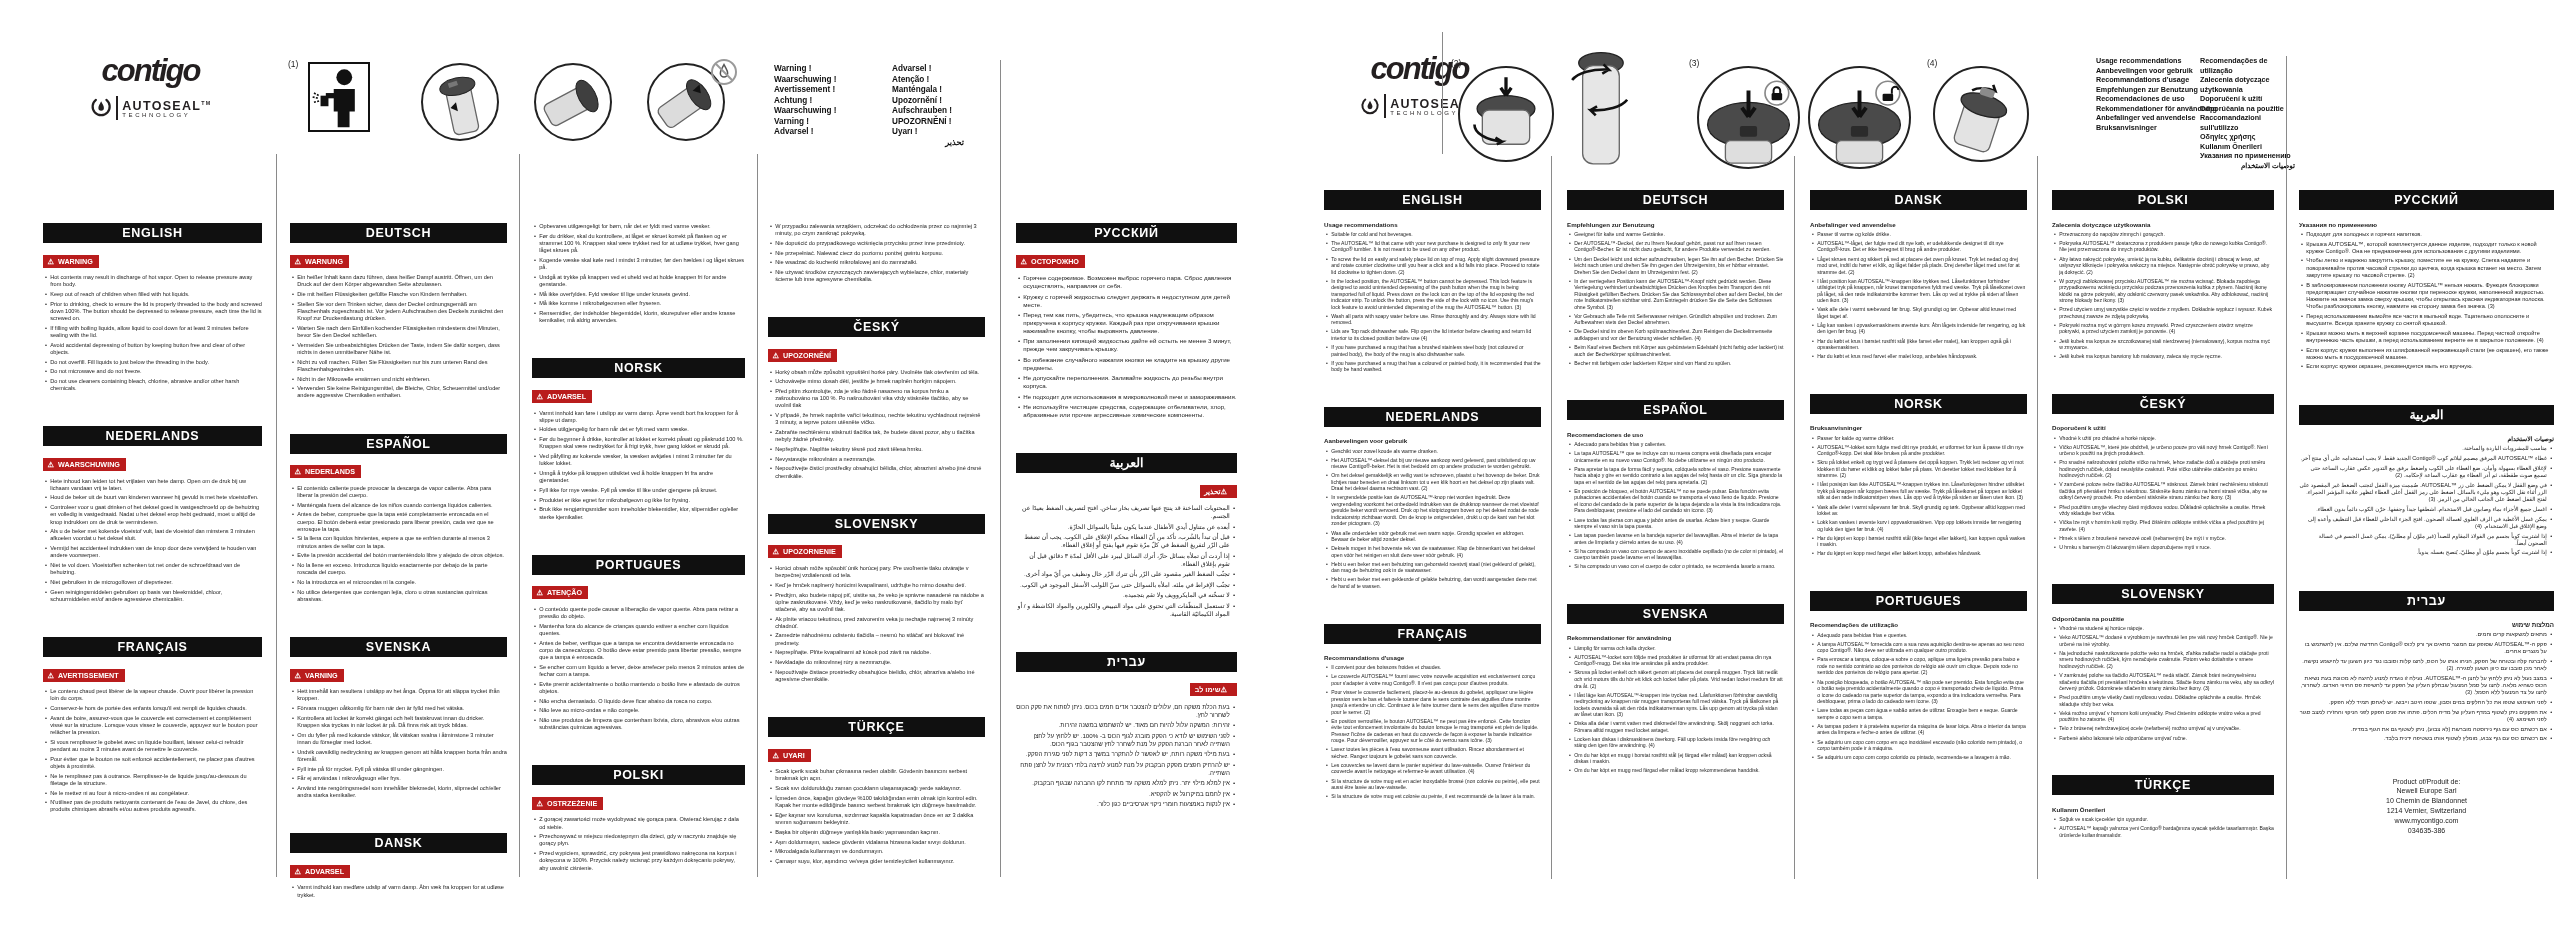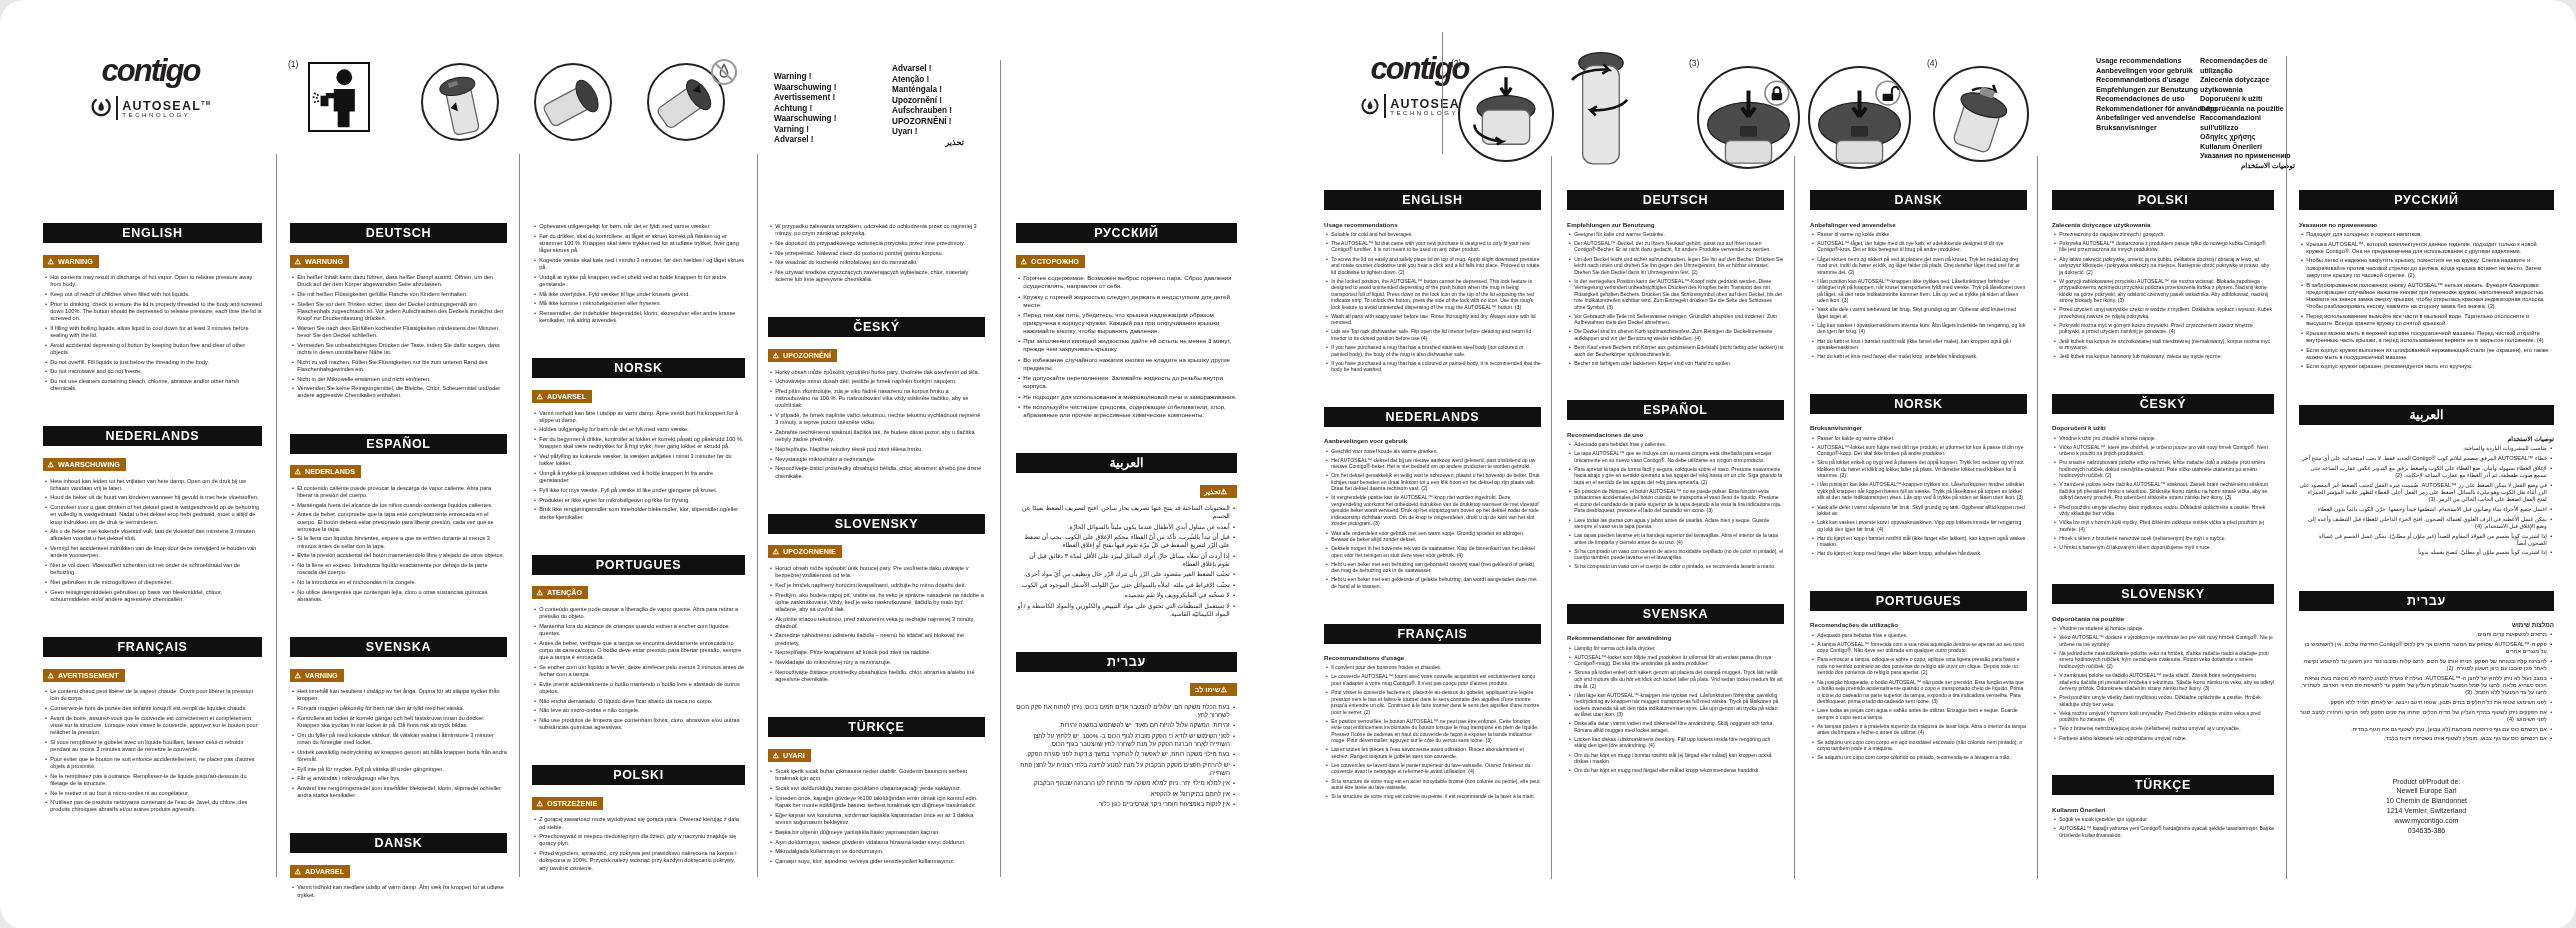--- a/index.html
+++ b/index.html
@@ -1,16 +1,16 @@
 <!DOCTYPE html>
 <html style="font-size:10.5px"><head>
 <meta charset="utf-8">
 <style>
   html,body{margin:0;padding:0;background:#e9e9e9;}
-  .sheet{position:relative;width:2576px;height:929px;background:#ffffff;font-family:"Liberation Sans",sans-serif;color:#1c1c1c;overflow:hidden;border-radius:24px;}
+  .sheet{position:relative;width:2576px;height:929px;background:#ffffff;font-family:"Liberation Sans",sans-serif;color:#1c1c1c;overflow:hidden;}
   .page{position:absolute;top:0;width:1288px;height:929px;}
   #pageL{left:0;} #pageR{left:1288px;}
 
   
   .logo{position:absolute;text-align:center;}
   .brand{font-size:31px;font-weight:800;font-style:italic;letter-spacing:-2px;color:#231f20;}
   .as-row{display:flex;align-items:center;justify-content:center;gap:4.6px;margin-top:6.6px;}
   .as-bar{width:1.3px;height:24px;background:#231f20;}
   .as-names{text-align:left;}
   .as-name{font-size:12.5px;font-weight:bold;letter-spacing:1.3px;color:#231f20;line-height:12px;}
@@ -30,21 +30,21 @@
   .uselist div{font-size:7.2px;line-height:9.5px;}
   .wordlist div.rtl-line{text-align:right;}
 
   .vrule{position:absolute;width:0.7px;background:#8a8a8a;}
 
   
   .col{position:absolute;top:189px;}
   #pageR .col{top:156px;}
   .sec{margin-bottom:16px;margin-top:34px;}
   .hdr{background:#101010;color:#fff;font-weight:bold;font-size:12.5px;letter-spacing:0.7px;text-align:center;line-height:20px;height:20px;margin-bottom:10.5px;}
-  .badge{display:inline-block;background:#a16207;color:#fff;font-weight:bold;font-size:7.2px;padding:2px 6px 2px 4.6px;margin-bottom:6.6px;}
+  .badge{display:inline-block;background:#b91c1c;color:#fff;font-weight:bold;font-size:7.2px;padding:2px 6px 2px 4.6px;margin-bottom:6.6px;}
   .badge .tri{margin-right:4px;font-size:7.2px;}
   .sub{font-weight:bold;font-size:6.2px;margin-bottom:3.3px;}
   .sec ul{margin:0;padding:0 0 0 7.2px;}
   .sec li{list-style:none;position:relative;font-size:5.6px;line-height:1.28;margin-bottom:2.6px;}
   .sec li::before{content:"\2022";position:absolute;left:-5.3px;}
   #pageR .sec li{font-size:5.1px;}
   .sec.rtl{direction:rtl;}
   .sec.rtl ul{padding:0 7.2px 0 0;}
   .sec.rtl li::before{left:auto;right:-5.3px;}
   .col.big li{font-size:6.2px;}
@@ -111,21 +111,21 @@
       </svg>
     </div>
     <div class="nodrop" style="left:710px;top:58px;">
       <svg width="28" height="28" viewBox="0 0 42 42">
         <circle cx="21" cy="21" r="18" fill="none" stroke="#9a9a9a" stroke-width="3"></circle>
         <path d="M21 10 C18 16 15.5 18.5 15.5 23 a5.5 5.5 0 0 0 11 0 C26.5 18.5 24 16 21 10 Z" fill="none" stroke="#555" stroke-width="2.2"></path>
         <line x1="9" y1="9" x2="33" y2="33" stroke="#9a9a9a" stroke-width="3"></line>
       </svg>
     </div>
 
-    <div class="wordlist" style="left:774px;top:72px;">
+    <div class="wordlist" style="left:774px;top:64px;">
         <div>Warning !</div>
         <div>Waarschuwing !</div>
         <div>Avertissement !</div>
         <div>Achtung !</div>
         <div>Waarschuwing !</div>
         <div>Varning !</div>
         <div>Advarsel !</div>
       </div>
     <div class="wordlist" style="left:892px;top:64px;width:72px;">
         <div>Advarsel !</div>

